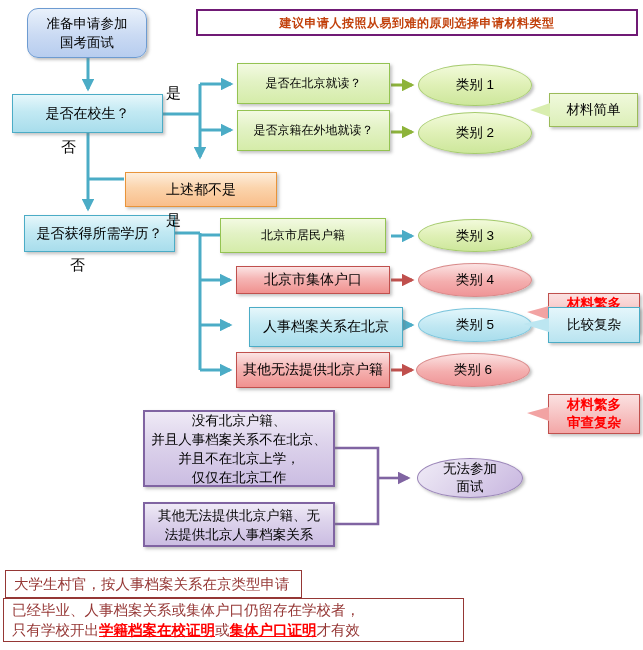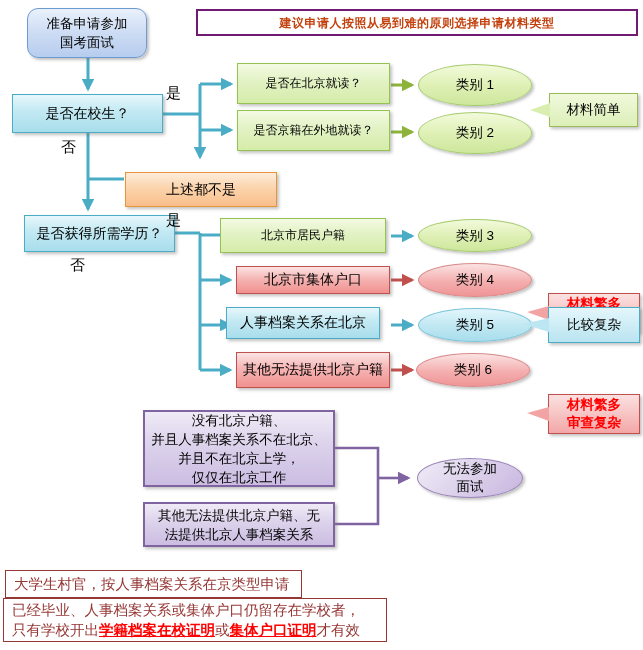--- a/index.html
+++ b/index.html
@@ -118,21 +118,21 @@
   </div>
 
   <div class="node orangebox shadow" style="left:125px;top:172px;width:152px;height:35px;">上述都不是</div>
 
   <div class="node cyanbox shadow" style="left:12px;top:215px;width:151px;height:37px;margin-left:12px;">是否获得所需学历？</div>
   <div class="lbl" style="left:166px;top:211px;">是</div>
   <div class="lbl" style="left:70px;top:256px;">否</div>
 
   <div class="node greenbox shadow" style="left:220px;top:218px;width:166px;height:35px;">北京市居民户籍</div>
   <div class="node pinkbox shadow" style="left:236px;top:266px;width:154px;height:28px;">北京市集体户口</div>
-  <div class="node cyanbox shadow" style="left:226px;top:307px;width:154px;height:32px;">人事档案关系在北京</div>
+  <div class="node cyanbox shadow" style="left:249px;top:307px;width:154px;height:40px;">人事档案关系在北京</div>
   <div class="node pinkbox shadow" style="left:236px;top:352px;width:154px;height:36px;">其他无法提供北京户籍</div>
 
   <div class="node ellipse ell-green shadow" style="left:418px;top:219px;width:114px;height:33px;">类别 3</div>
   <div class="node ellipse ell-pink shadow" style="left:418px;top:263px;width:114px;height:34px;">类别 4</div>
   <div class="node ellipse ell-cyan shadow" style="left:418px;top:308px;width:114px;height:34px;">类别 5</div>
   <div class="node ellipse ell-pink shadow" style="left:416px;top:353px;width:114px;height:34px;">类别 6</div>
 
   <div class="callout co-red shadow prelines" style="left:548px;top:252px;width:92px;height:40px;">
     <span class="tri tri-red"></span>
     <span class="prelines">材料繁多
@@ -153,20 +153,20 @@
 并且不在北京上学，
 仅仅在北京工作</div>
   <div class="node purplebox shadow prelines" style="left:143px;top:502px;width:192px;height:45px;">其他无法提供北京户籍、无
 法提供北京人事档案关系</div>
   <div class="node ellipse ell-purple shadow prelines" style="left:417px;top:458px;width:106px;height:40px;">无法参加
 面试</div>
 
   <div class="noteback" style="left:5px;top:570px;width:297px;height:25px;">
     <span>大学生村官，按人事档案关系在京类型申请</span>
   </div>
-  <div class="noteback" style="left:3px;top:598px;width:384px;height:44px;">
+  <div class="noteback" style="left:3px;top:598px;width:461px;height:44px;">
     <span>已经毕业、人事档案关系或集体户口仍留存在学校者，</span>
     <span>
       <span>只有学校开出</span><span class="em-red">学籍档案在校证明</span><span>或</span><span class="em-red">集体户口证明</span><span>才有效</span>
     </span>
   </div>
 
 </div>
 
 </body></html>

